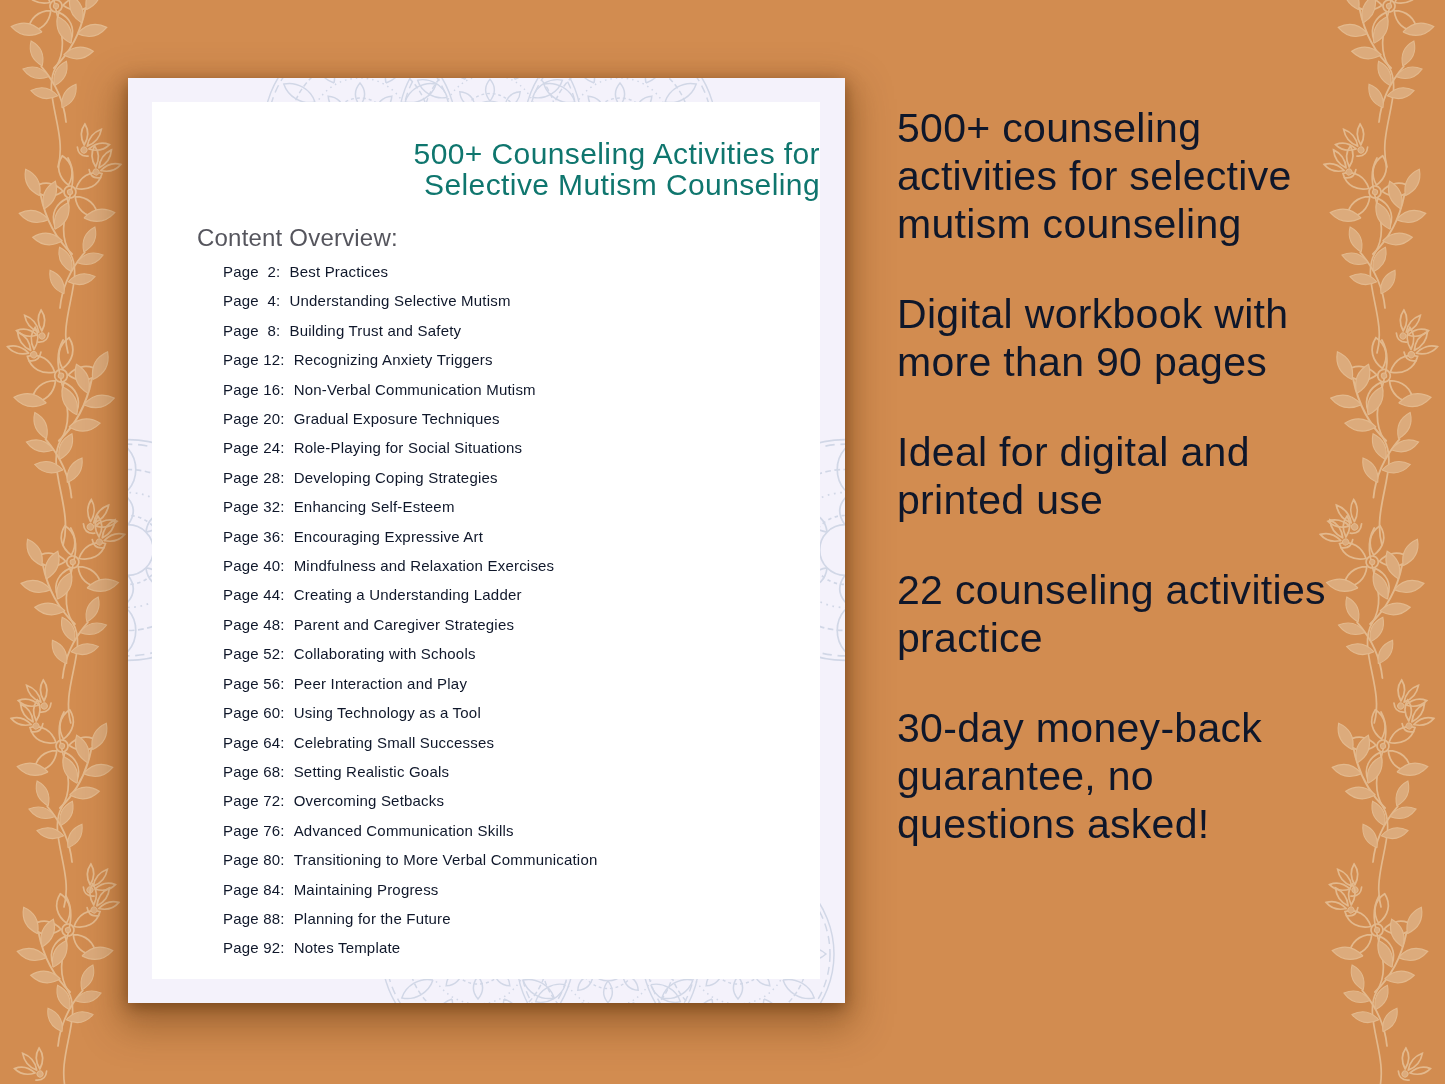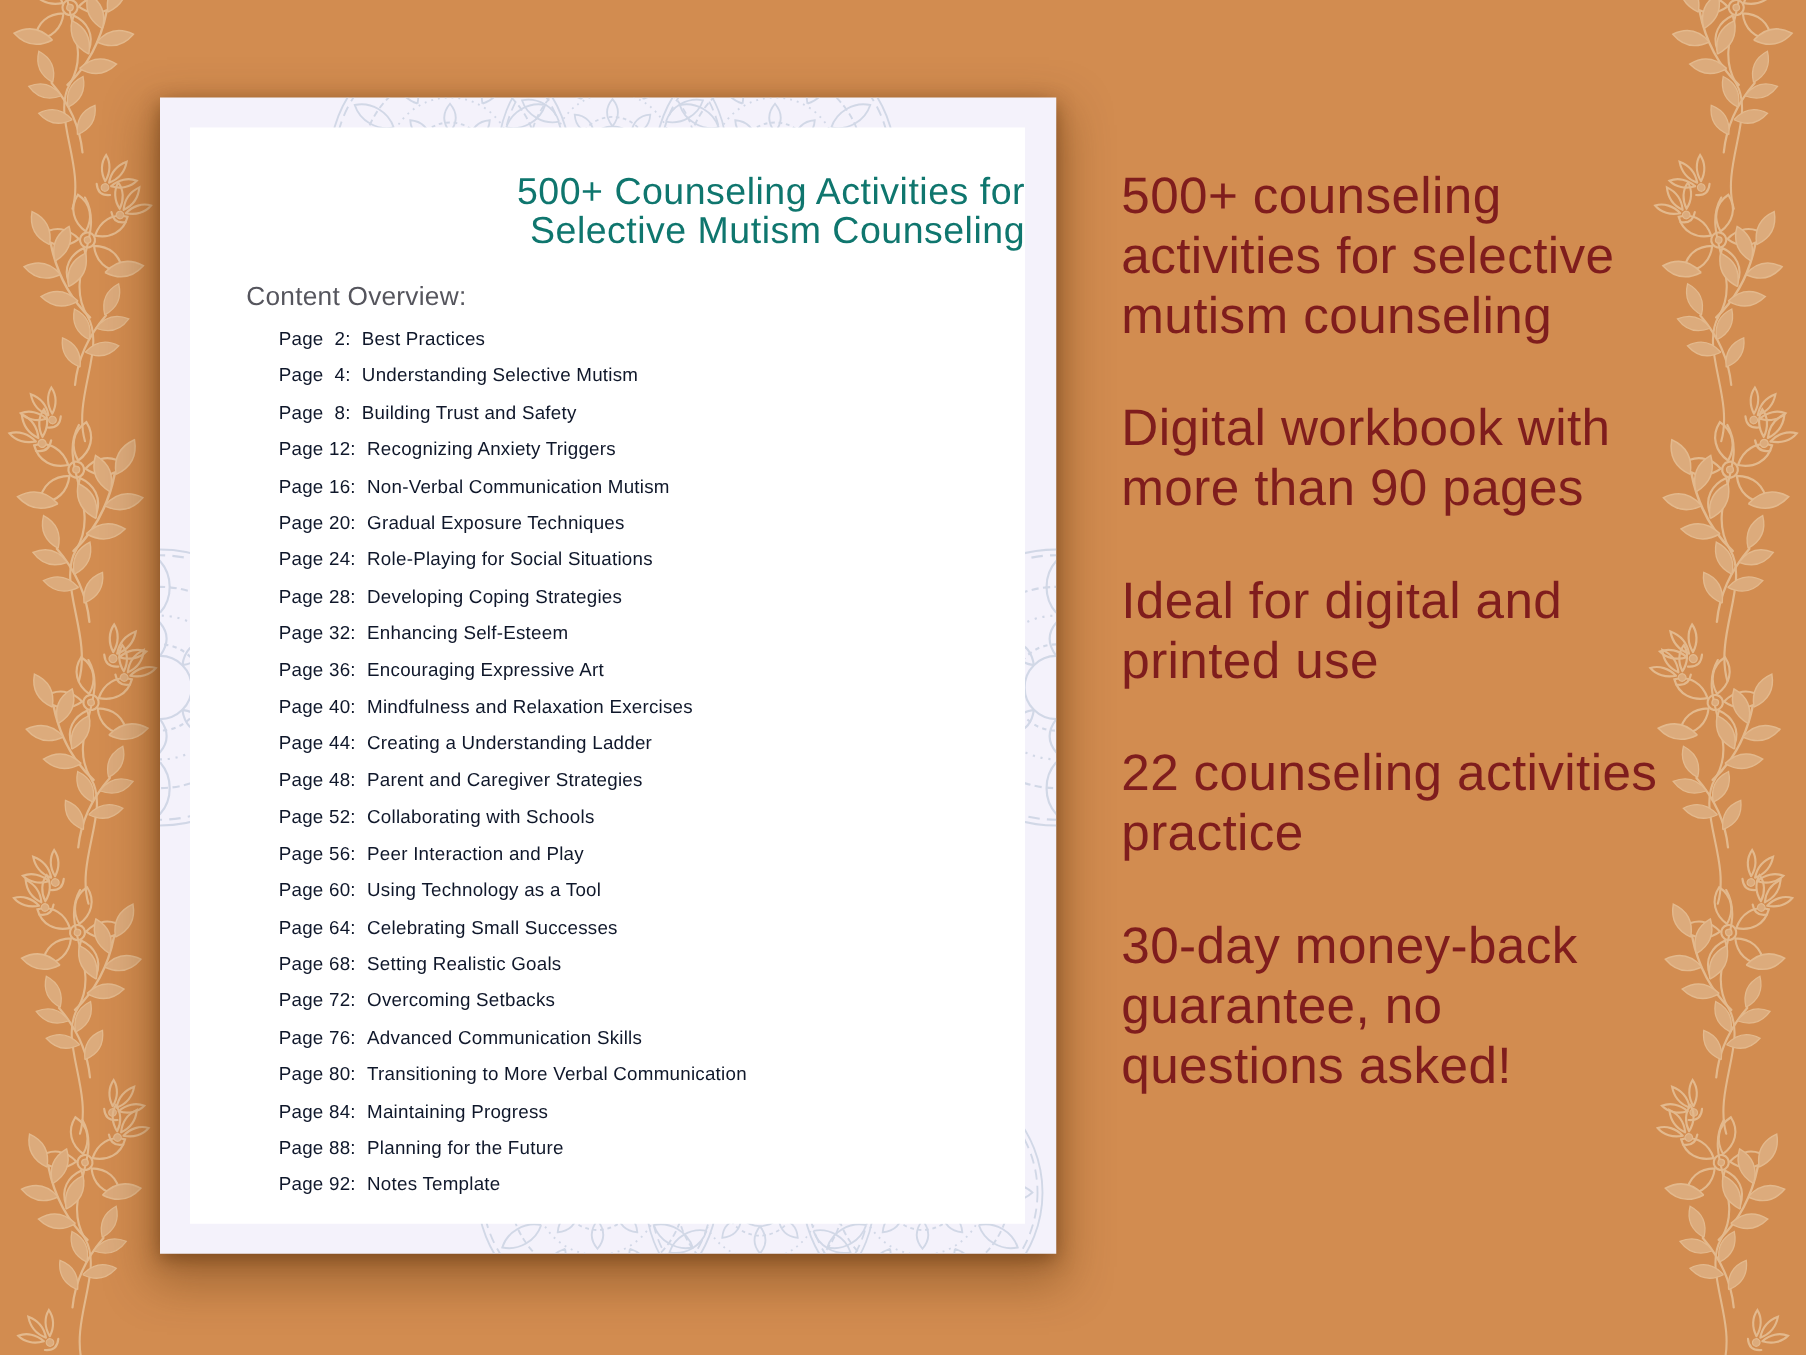--- a/index.html
+++ b/index.html
@@ -14,28 +14,28 @@
   .vine .fillc{fill:#dcab7c;stroke:#e3b98d;stroke-width:1;}
 
   
   .doc{position:absolute;left:128px;top:78px;width:717px;height:925px;background:#f4f2fb;
        overflow:hidden;box-shadow:0 4px 14px rgba(82,41,6,.5), 0 16px 36px 8px rgba(82,41,6,.38);}
   .mandalas{position:absolute;left:0;top:0;width:717px;height:925px;opacity:.8;}
   .mandalas .m{stroke:#c9d1e2;fill:none;stroke-width:1.5;}
   .doc-inner{position:absolute;left:24px;top:24px;right:25px;bottom:24px;background:#ffffff;z-index:2;
              box-sizing:border-box;padding-top:36px;}
   .doc-title{ text-align:right;color:#0f766e;font-size:30px;line-height:31px;letter-spacing:.4px;}
-  .overview{margin:27px 0 0 45px;color:#55555d;font-size:21px;line-height:22px;letter-spacing:.2px;}
+  .overview{margin:27px 0 0 45px;color:#55555d;font-size:24px;line-height:22px;letter-spacing:.2px;}
   .toc{margin:8px 0 0 71px;}
   .toc-row{font-size:15px;line-height:29.4px;color:#0f172a;letter-spacing:.2px;}
   .toc-page{white-space:pre;}
   .toc-title{margin-left:9px;}
 
   
-  .marketing{position:absolute;left:897px;top:132px;width:470px;color:#7f1d1d;}
+  .marketing{position:absolute;left:897px;top:104px;width:470px;color:#0f172a;}
   .mk-block{margin:0 0 42px 0;}
   .mk-line{font-size:41px;line-height:48px;letter-spacing:.3px;white-space:nowrap;}
 </style>
 </head>
 <body>
 
 <div class="canvas">
 
   <svg class="vine vine-left" viewBox="0 0 150 1084" xmlns="http://www.w3.org/2000/svg">
     <defs>

